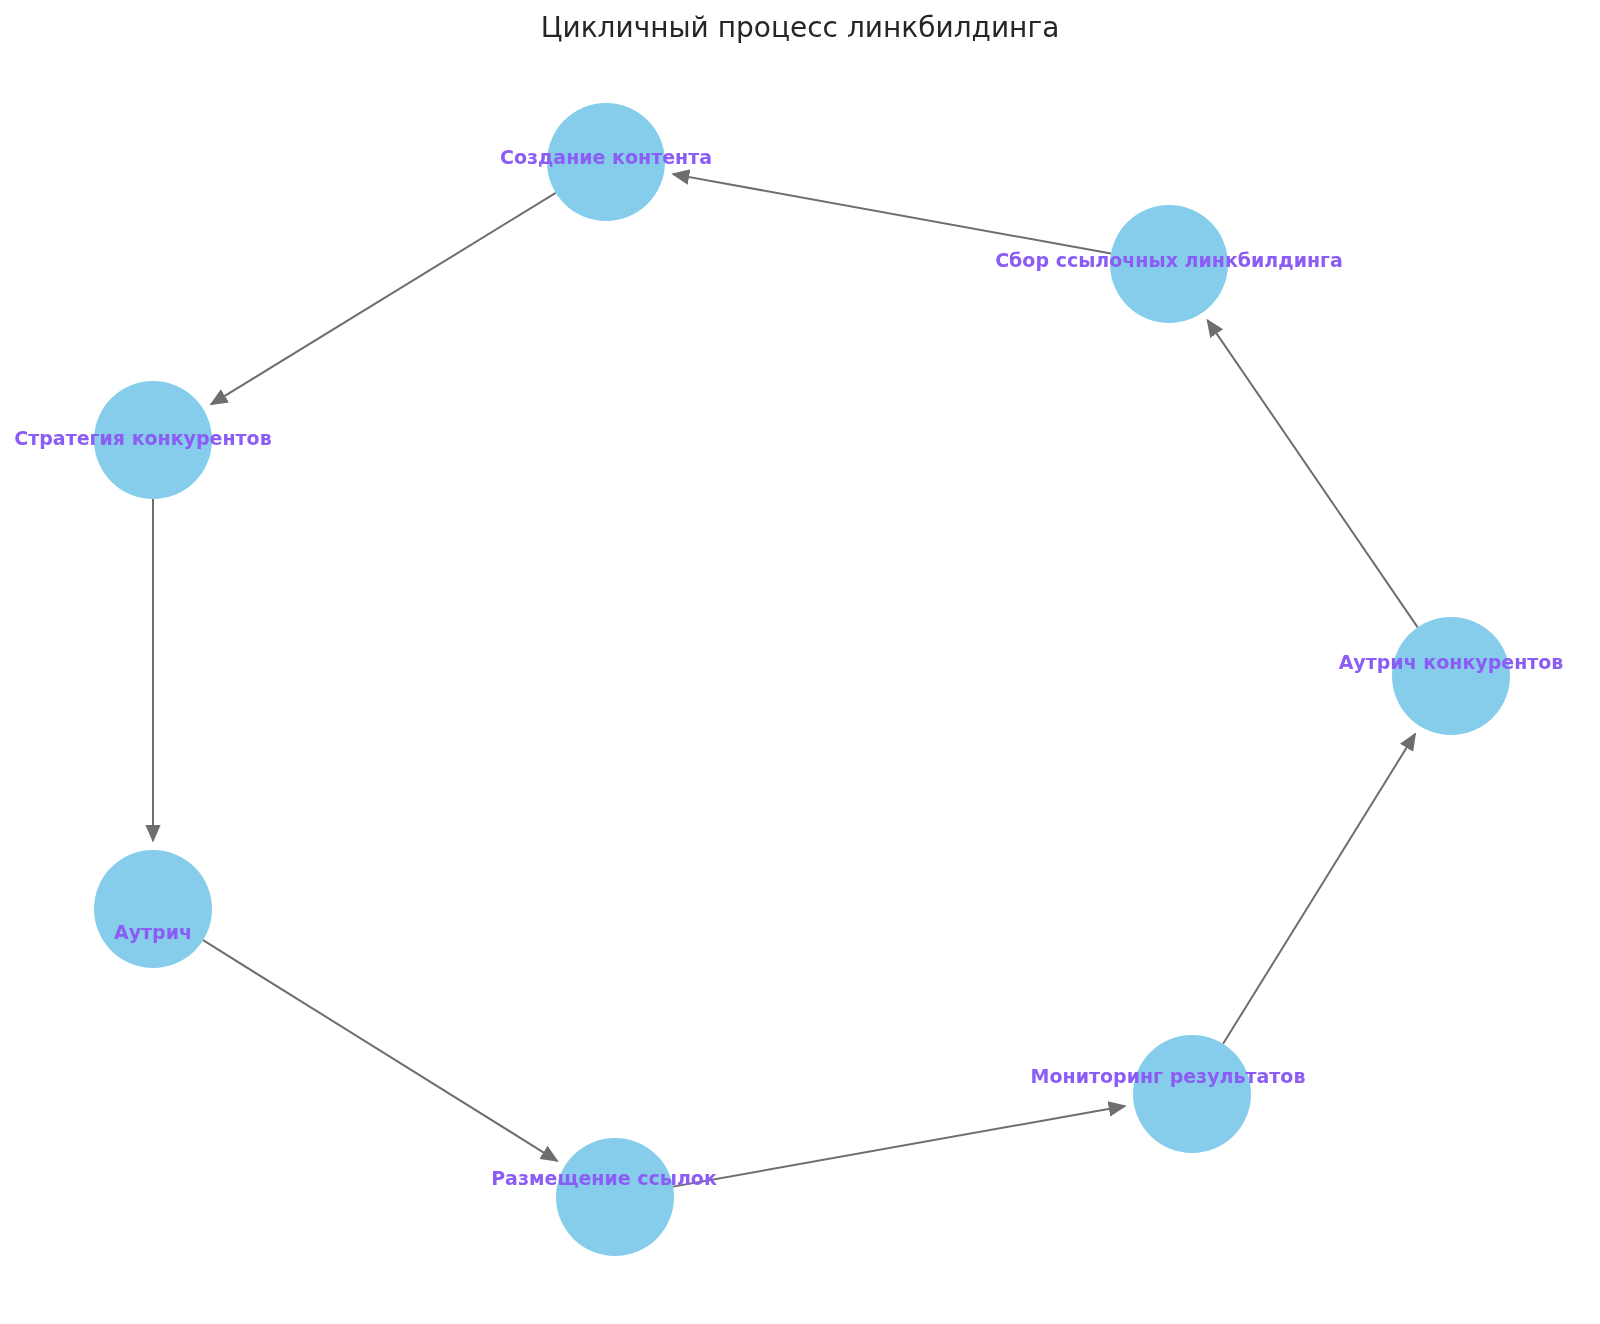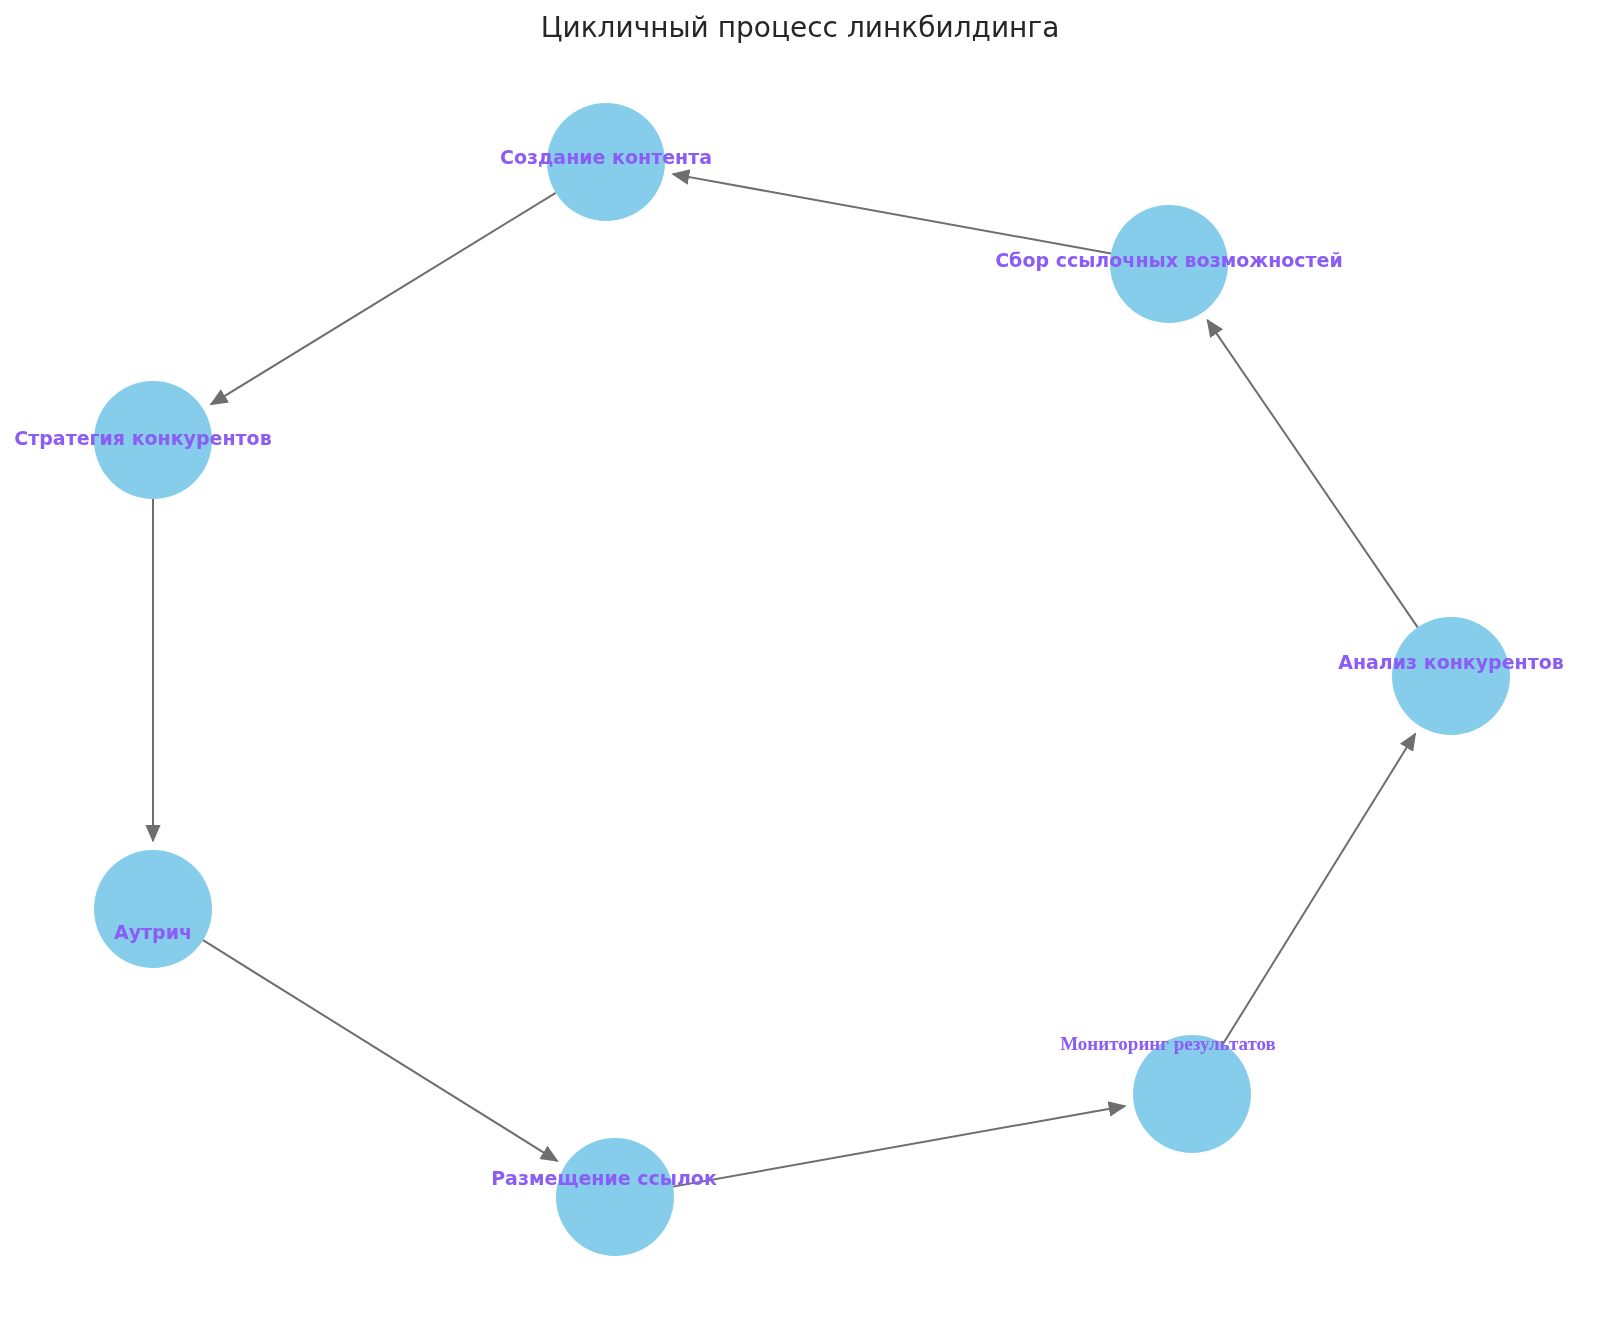--- a/index.html
+++ b/index.html
@@ -79,21 +79,21 @@
         <circle cx="1451" cy="676" r="59" fill="#85cdea"></circle>
         <circle cx="1192" cy="1094" r="59" fill="#85cdea"></circle>
         <circle cx="615" cy="1197" r="59" fill="#85cdea"></circle>
         <circle cx="153" cy="909" r="59" fill="#85cdea"></circle>
         <circle cx="153" cy="440" r="59" fill="#85cdea"></circle>
       </g>
   </svg>
 
   <div id="label-layer">
       <div class="node-label" style="left: 606px; top: 157px;">Создание контента</div>
-      <div class="node-label" style="left: 1169px; top: 260px;">Сбор ссылочных возможностей</div>
-      <div class="node-label" style="left: 1451px; top: 662px;">Анализ конкурентов</div>
-      <div class="node-label" style="left: 1168px; top: 1044px; font-family: Liberation Serif, serif;">Мониторинг результатов</div>
+      <div class="node-label" style="left: 1169px; top: 260px;">Сбор ссылочных линкбилдинга</div>
+      <div class="node-label" style="left: 1451px; top: 662px;">Аутрич конкурентов</div>
+      <div class="node-label" style="left: 1168px; top: 1076px;">Мониторинг результатов</div>
       <div class="node-label" style="left: 604px; top: 1178px;">Размещение ссылок</div>
       <div class="node-label" style="left: 153px; top: 932px;">Аутрич</div>
       <div class="node-label" style="left: 143px; top: 438px;">Стратегия конкурентов</div>
     </div>
 
 </div>
 
 </body></html>

